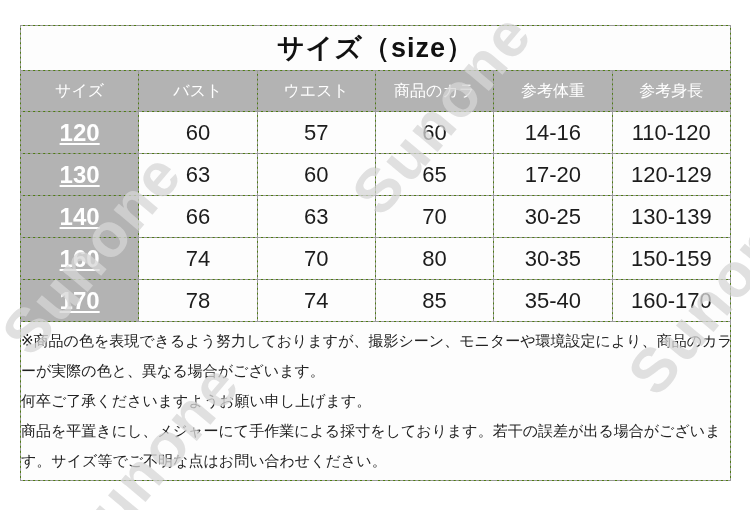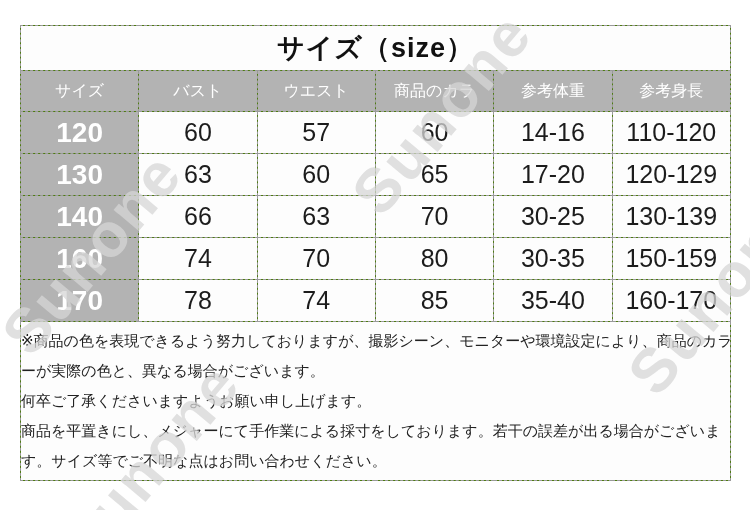--- a/index.html
+++ b/index.html
@@ -46,28 +46,29 @@
     height: 40px;
     background: #b3b3b3;
     color: #ffffff;
     font-size: 16px;
     font-weight: normal;
   }
   tbody th.size-cell {
     height: 41px;
     background: #b3b3b3;
     color: #ffffff;
-    font-size: 28px;
+    font-size: 24px;
     font-weight: bold;
+    text-decoration: underline;
   }
   tbody td.value-cell {
     height: 41px;
     background: #fdfdfd;
     color: #1c1c1c;
-    font-size: 25px;
+    font-size: 22px;
     font-weight: normal;
   }
   tfoot td.notes-cell {
     height: 122px;
     text-align: left;
     vertical-align: top;
     background: #fdfdfd;
     color: #222222;
     font-size: 15px;
     line-height: 30px;

